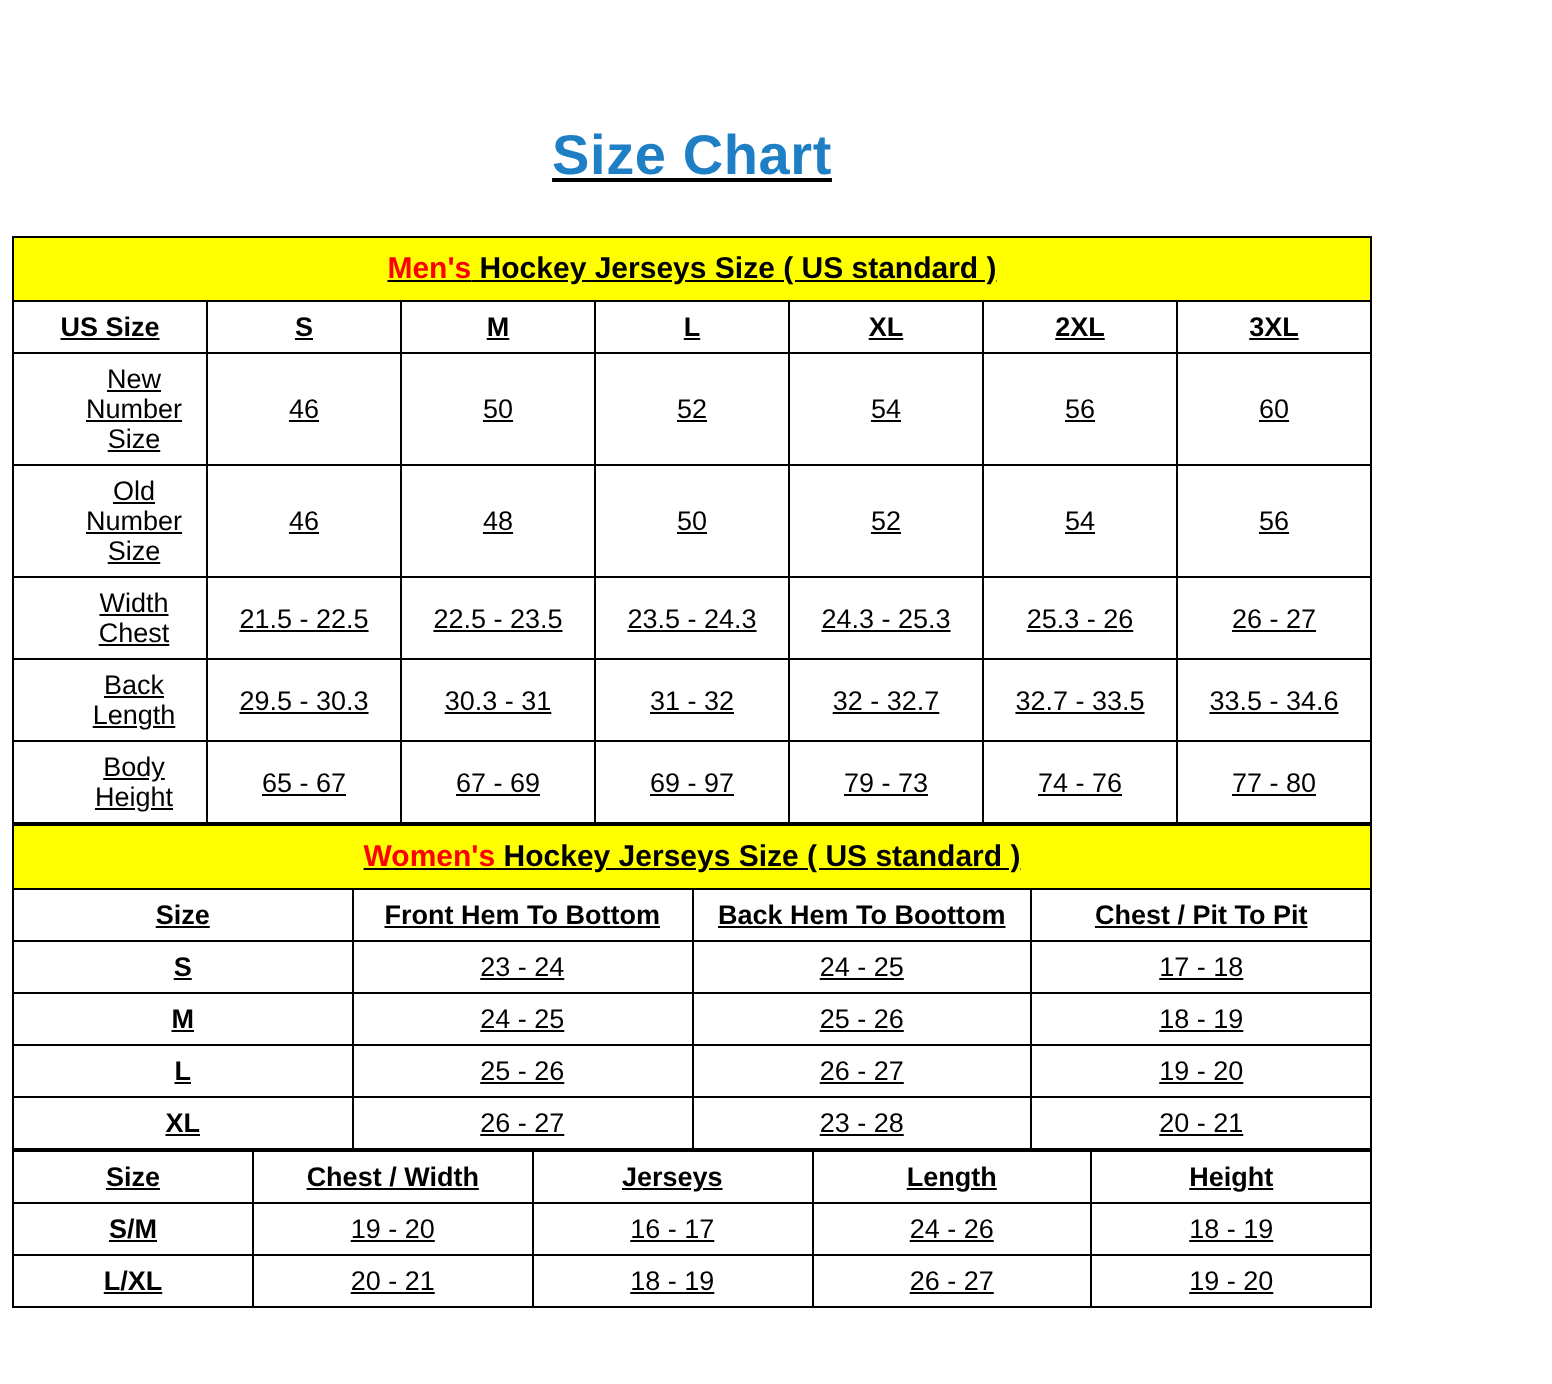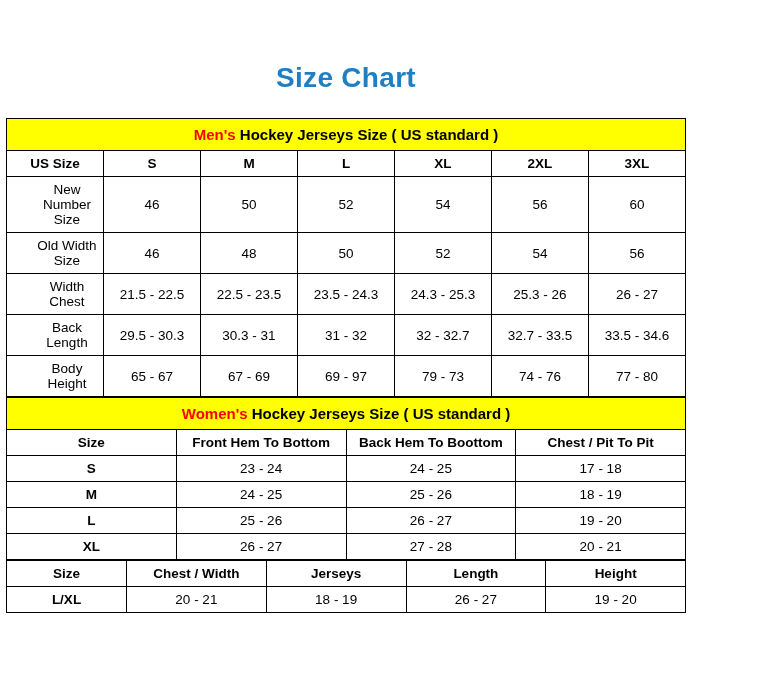--- a/index.html
+++ b/index.html
@@ -11,20 +11,21 @@
     height: 692px;
     background: #ffffff;
     font-family: "Liberation Sans", sans-serif;
     color: #000000;
   }
   .page {
     position: relative;
     width: 692px;
     height: 692px;
     box-sizing: border-box;
+    text-decoration: underline;
   }
   .title {
     text-align: center;
     font-size: 28px;
     font-weight: bold;
     color: #1f7fc4;
     padding-top: 62px;
     letter-spacing: 0.3px;
   }
   .tables {
@@ -94,21 +95,21 @@
       <tr>
         <td class="lbl">New Number Size</td>
         <td>46</td>
         <td>50</td>
         <td>52</td>
         <td>54</td>
         <td>56</td>
         <td>60</td>
       </tr>
       <tr>
-        <td class="lbl">Old Width Size</td>
+        <td class="lbl">Old Number Size</td>
         <td>46</td>
         <td>48</td>
         <td>50</td>
         <td>52</td>
         <td>54</td>
         <td>56</td>
       </tr>
       <tr>
         <td class="lbl">Width Chest</td>
         <td>21.5 - 22.5</td>
@@ -164,36 +165,43 @@
       </tr>
       <tr>
         <td class="bold-cell">L</td>
         <td>25 - 26</td>
         <td>26 - 27</td>
         <td>19 - 20</td>
       </tr>
       <tr>
         <td class="bold-cell">XL</td>
         <td>26 - 27</td>
-        <td>27 - 28</td>
+        <td>23 - 28</td>
         <td>20 - 21</td>
       </tr>
     </tbody>
       </table>
 
     <table>
       <tbody>
       <tr class="hdr">
         <td class="youth-col-first">Size</td>
         <td>Chest / Width</td>
         <td>Jerseys</td>
         <td>Length</td>
         <td>Height</td>
       </tr>
       <tr>
+        <td class="bold-cell">S/M</td>
+        <td>19 - 20</td>
+        <td>16 - 17</td>
+        <td>24 - 26</td>
+        <td>18 - 19</td>
+      </tr>
+      <tr>
         <td class="bold-cell">L/XL</td>
         <td>20 - 21</td>
         <td>18 - 19</td>
         <td>26 - 27</td>
         <td>19 - 20</td>
       </tr>
     </tbody>
       </table>
 
   </div>

